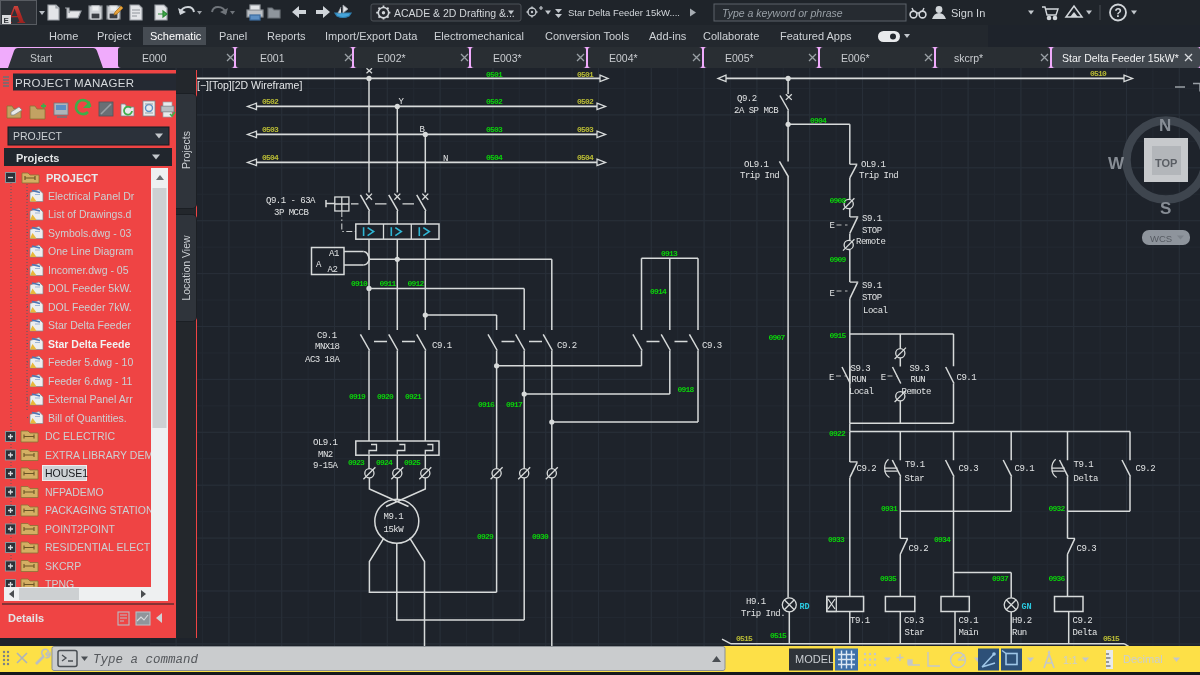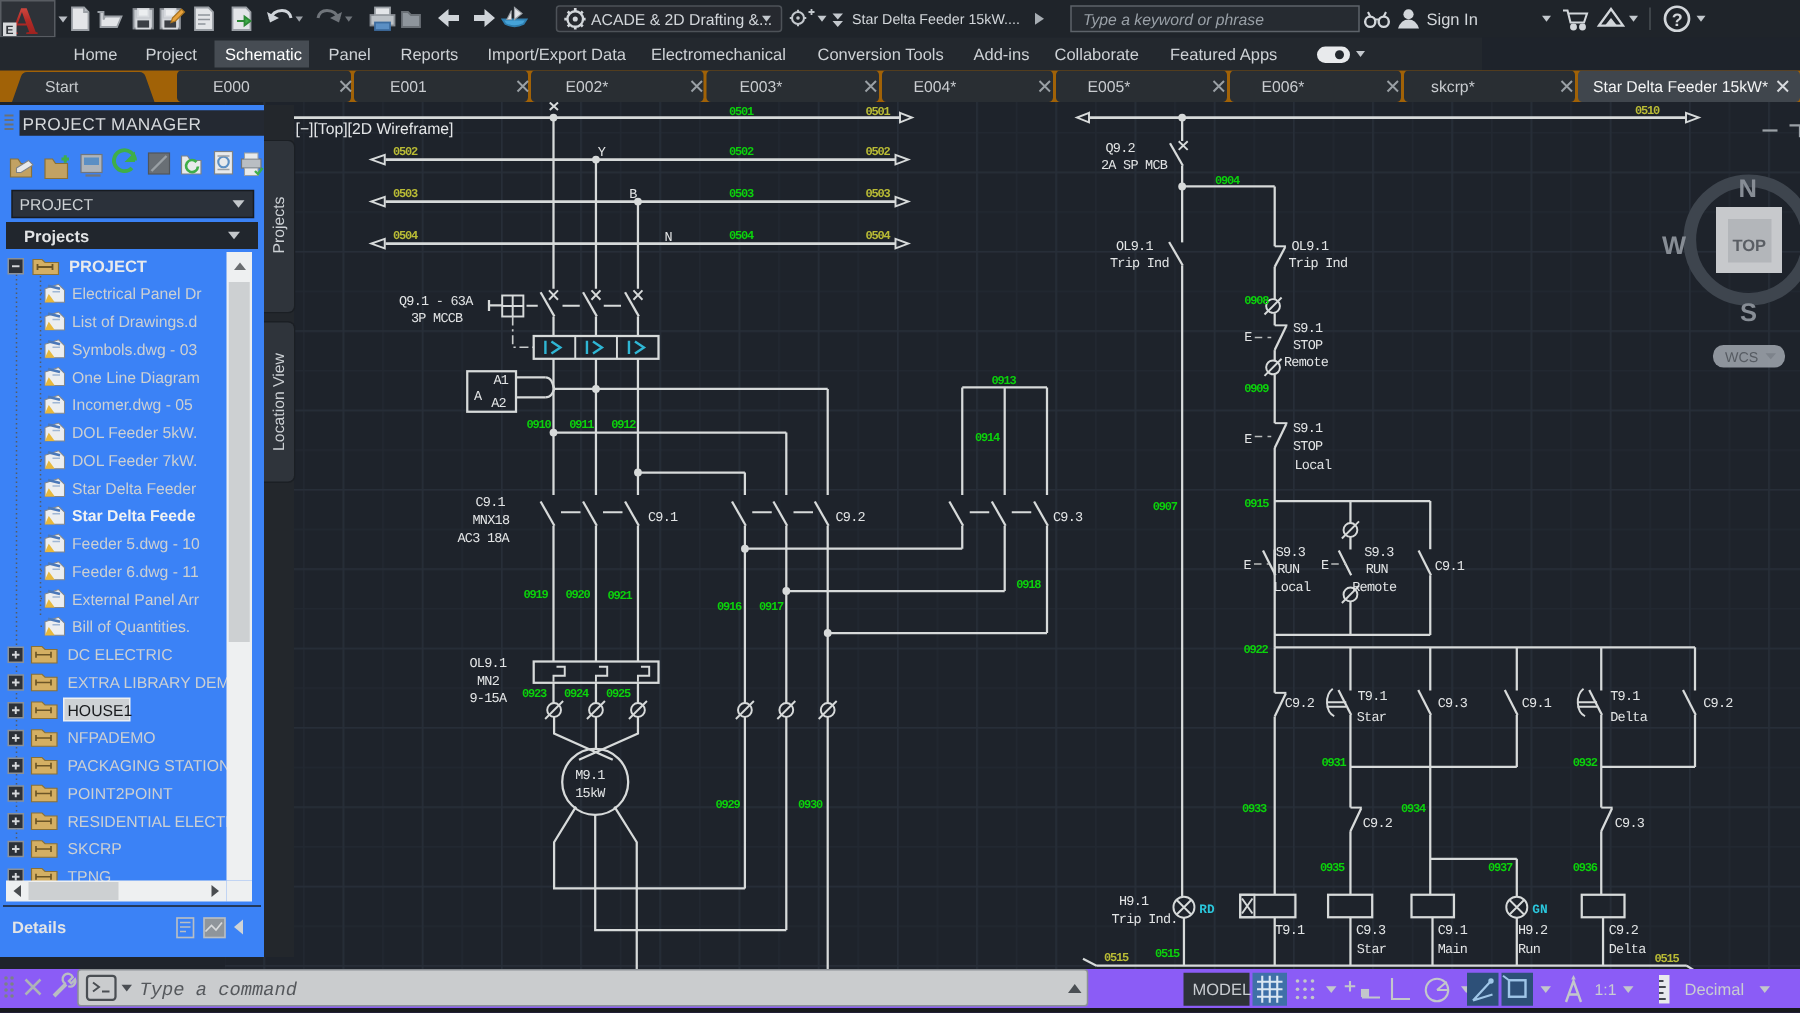--- a/index.html
+++ b/index.html
@@ -140,21 +140,21 @@
         <text x="649" y="15">Add-ins</text>
         <text x="703" y="15">Collaborate</text>
         <text x="780" y="15">Featured Apps</text>
       </g>
       <rect x="878" y="6" width="22" height="11" rx="5.5" fill="#e8eaec"></rect>
       <circle cx="893" cy="11.5" r="3" fill="#23282e"></circle>
       <path d="M904 9 l6 0 -3 4 z" fill="#c3c8cd"></path>
     </svg>
   </div>
 
-  <div class="abs" id="tabsrow" style="left:0;top:47px;width:1200px;height:21px;background:#a16207;">
+  <div class="abs" id="tabsrow" style="left:0;top:47px;width:1200px;height:21px;background:#f0abfc;">
     <svg class="abs" style="left:0;top:0" width="1200" height="21" viewBox="0 0 1200 21">
       <g>
         <path d="M8 21 l6 -17 q1 -3 4 -3 l75 0 q3 0 4 3 l6 17 z" fill="#2d3237"></path>
         <text x="30" y="14.5" font-size="10.5" fill="#c6cacd">Start</text>
       </g>
       <g fill="#292e33">
         <rect x="118" y="0" width="116" height="21" rx="3"></rect>
         <rect x="236" y="0" width="116" height="21" rx="3"></rect>
         <rect x="354" y="0" width="115" height="21" rx="3"></rect>
         <rect x="471" y="0" width="115" height="21" rx="3"></rect>
@@ -584,21 +584,21 @@
           <text x="1108" y="169">W</text>
           <text x="1160" y="214">S</text>
         </g>
         <rect x="1142" y="230" width="48" height="15" rx="7" fill="#989ea6" opacity="0.92"></rect>
         <text x="1150" y="241.5" font-size="9.5" fill="#565b62" font-family="Liberation Sans,sans-serif">WCS</text>
         <path d="M1177 235.5 l7 0 -3.5 4 z" fill="#7d838b"></path>
       </g>
     </svg>
   </div>
 
-  <div class="abs" id="palette" style="left:0;top:70px;width:176px;height:568px;background:#3b82f6;">
+  <div class="abs" id="palette" style="left:0;top:70px;width:176px;height:568px;background:#ef4444;padding-left:21px;">
     <svg class="abs" style="left:0;top:0" width="176" height="568" viewBox="0 70 176 568">
       <style>
         .ui{font-family:"Liberation Sans",sans-serif;font-size:10.5px;fill:#ccd0d3}
         .uib{font-family:"Liberation Sans",sans-serif;font-size:11px;font-weight:bold;fill:#e2e4e6}
         .tdot{stroke:#565c63;stroke-width:1;stroke-dasharray:1 2;fill:none}
       </style>
 
       <rect x="13" y="73.5" width="163" height="17" fill="#242932"></rect>
       <g stroke="#6a7076" stroke-width="1.4">
           <path d="M3 77 h6 M3 80 h6 M3 83 h6 M3 86 h6"></path>
@@ -853,21 +853,21 @@
       <path d="M162 613 l0 10 -6 -5 z" fill="#cfd3d6"></path>
     </svg>
   </div>
   <div class="abs" id="tabstrip" style="left:176px;top:70px;width:20px;height:568px;background:#23272c;">
     <div class="abs" style="left:0;top:23px;width:20px;height:114px;background:#2f343b;border:1px solid #1b1f24;border-left:none;border-radius:0 5px 5px 0;"></div>
     <div class="abs" style="left:0;top:144px;width:20px;height:106px;background:#2f343b;border:1px solid #1b1f24;border-left:none;border-radius:0 5px 5px 0;"></div>
     <div class="txt" style="left:-44px;top:74px;width:108px;transform:rotate(-90deg);transform-origin:center;font-size:10.5px;color:#ccd0d4;text-align:center;">Projects</div>
     <div class="txt" style="left:-44px;top:192px;width:108px;transform:rotate(-90deg);transform-origin:center;font-size:10.5px;color:#ccd0d4;text-align:center;">Location View</div>
   </div>
 
-  <div class="abs" id="bottom" style="left:0;top:646px;width:1200px;height:29px;background:#8b5cf6;">
+  <div class="abs" id="bottom" style="left:0;top:646px;width:1200px;height:29px;background:#fde047;">
     <svg class="abs" style="left:0;top:0" width="1200" height="29" viewBox="0 646 1200 29">
       <rect x="0" y="672" width="1200" height="3" fill="#17191d"></rect>
 
       <g fill="#7b8187">
         <circle cx="4" cy="652" r="1.2"></circle>
           <circle cx="8" cy="652" r="1.2"></circle>
         <circle cx="4" cy="656" r="1.2"></circle>
           <circle cx="8" cy="656" r="1.2"></circle>
         <circle cx="4" cy="660" r="1.2"></circle>
           <circle cx="8" cy="660" r="1.2"></circle>

